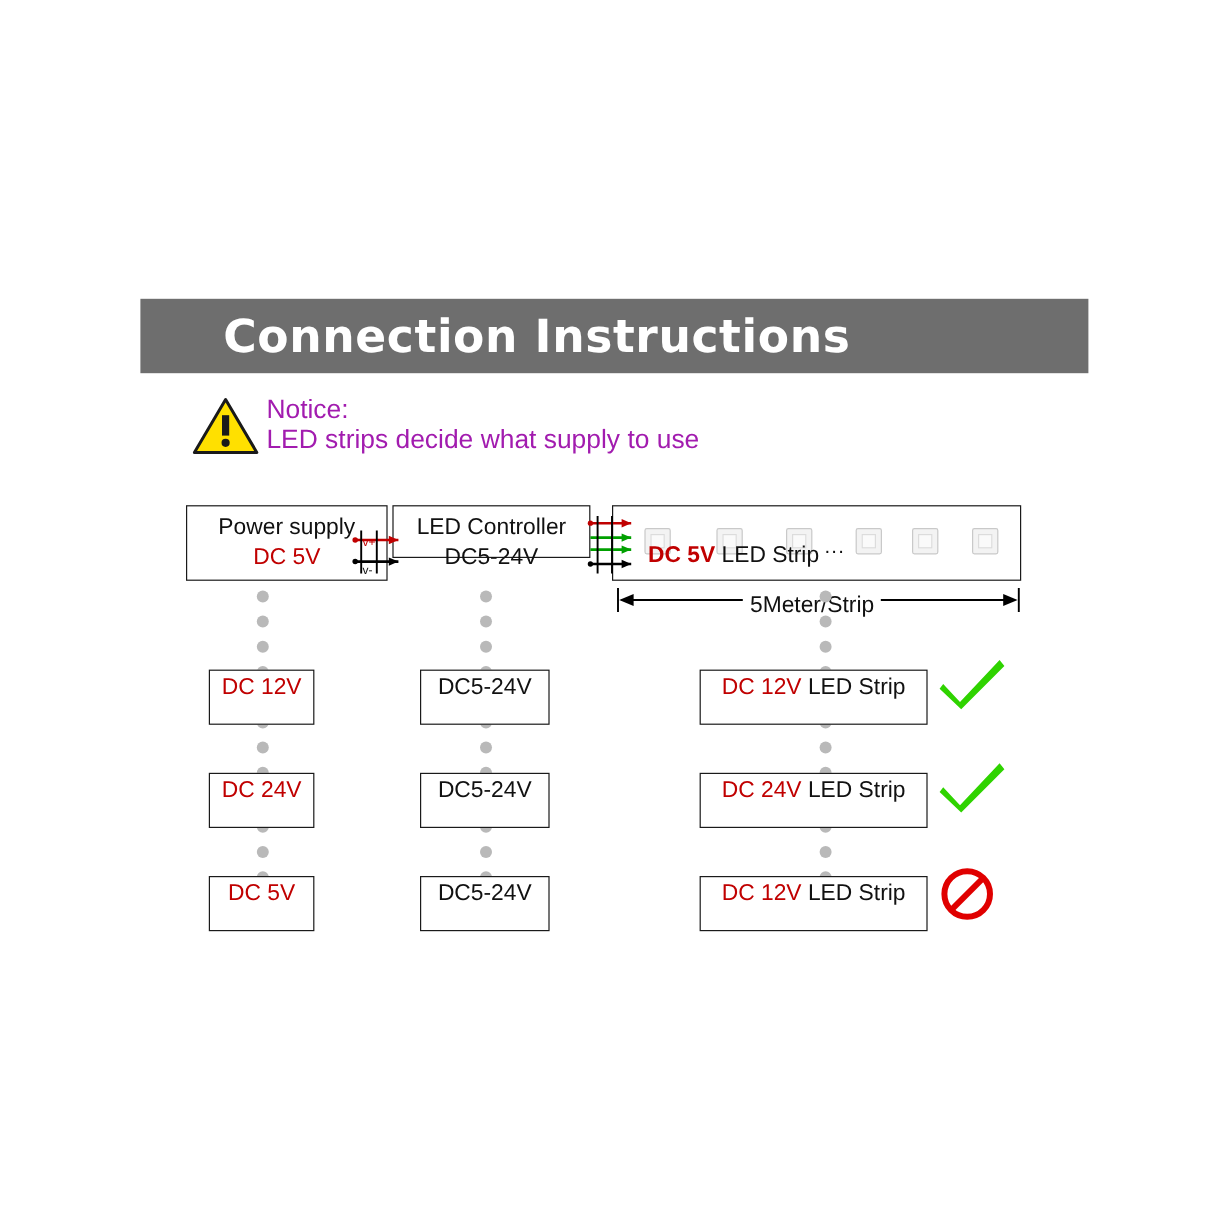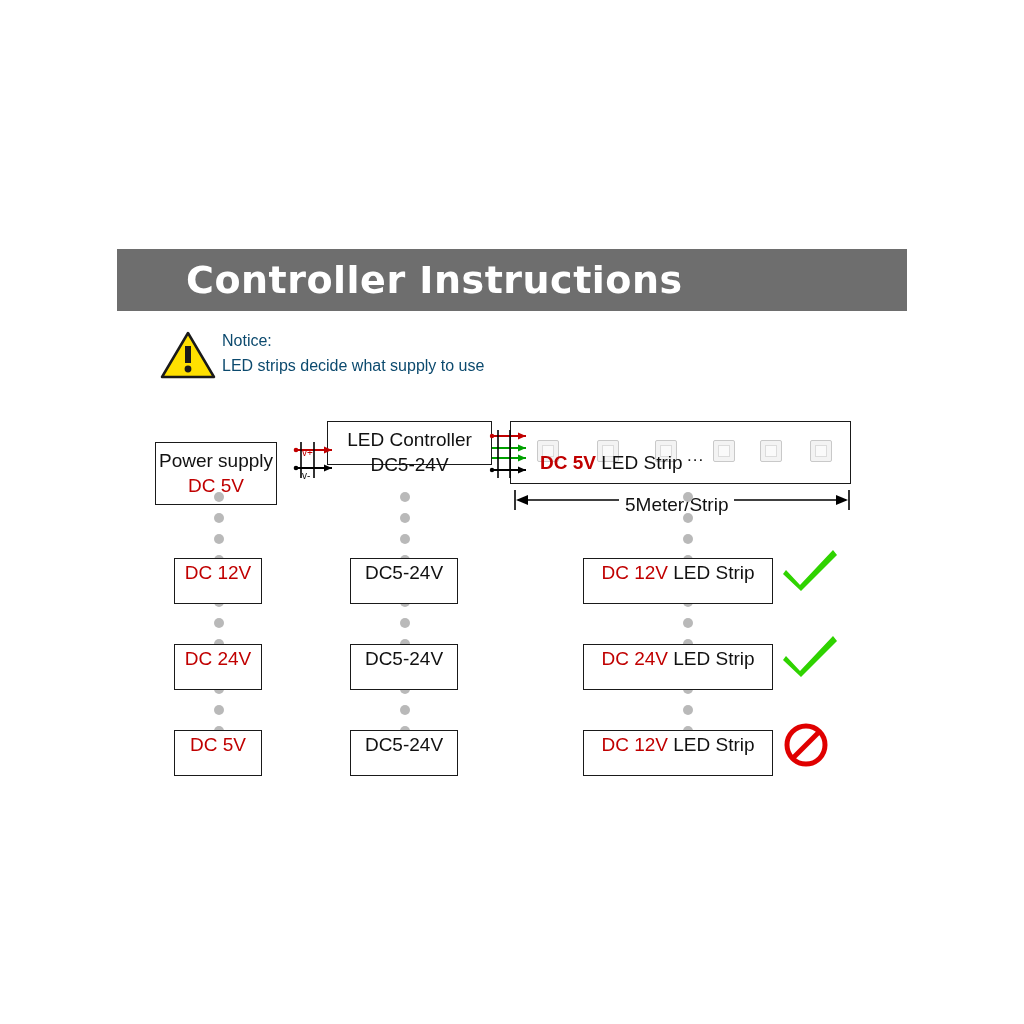--- a/index.html
+++ b/index.html
@@ -49,22 +49,22 @@
     position: absolute;
     left: 160px;
     top: 330px;
     width: 56px;
     height: 50px;
   }
   .notice-text {
     position: absolute;
     left: 222px;
     top: 328px;
-    color: #0c4a6e;
-    font-size: 16px;
+    color: #a21caf;
+    font-size: 22px;
     line-height: 25px;
     font-family: "Liberation Sans", sans-serif;
   }
   .notice-text div { white-space: nowrap; }
 
   
   .box {
     position: absolute;
     box-sizing: border-box;
     border: 1.5px solid #1a1a1a;
@@ -74,22 +74,22 @@
   .box .l1, .box .l2 {
     display: block;
     line-height: 25px;
     font-size: 19px;
     color: #111;
     white-space: nowrap;
   }
   .box .red { color: #c00000; }
 
   #power-supply-box {
-    left: 155px; top: 442px;
-    width: 122px; height: 63px;
+    left: 155px; top: 421px;
+    width: 168px; height: 63px;
     padding-top: 5px;
   }
   #controller-box {
     left: 327px; top: 421px;
     width: 165px; height: 44px;
     padding-top: 5px;
   }
   #strip-box {
     left: 510px; top: 421px;
     width: 341px; height: 63px;
@@ -185,21 +185,21 @@
     position: absolute;
     width: 44px; height: 44px;
   }
 </style>
 </head>
 <body>
 
 <div id="canvas">
 
   <div class="banner"></div>
-  <div class="banner-title">Controller Instructions</div>
+  <div class="banner-title">Connection Instructions</div>
 
   <svg class="warn-icon" viewBox="0 0 56 50">
     <polygon points="28,3 54,47 2,47" fill="#ffe000" stroke="#1a1a1a" stroke-width="2.5" stroke-linejoin="round"></polygon>
     <rect x="25" y="16" width="6" height="17" fill="#1a1a1a"></rect>
     <circle cx="28" cy="39" r="3.4" fill="#1a1a1a"></circle>
   </svg>
   <div class="notice-text">
     <div>Notice:</div>
     <div>LED strips decide what supply to use</div>
   </div>

